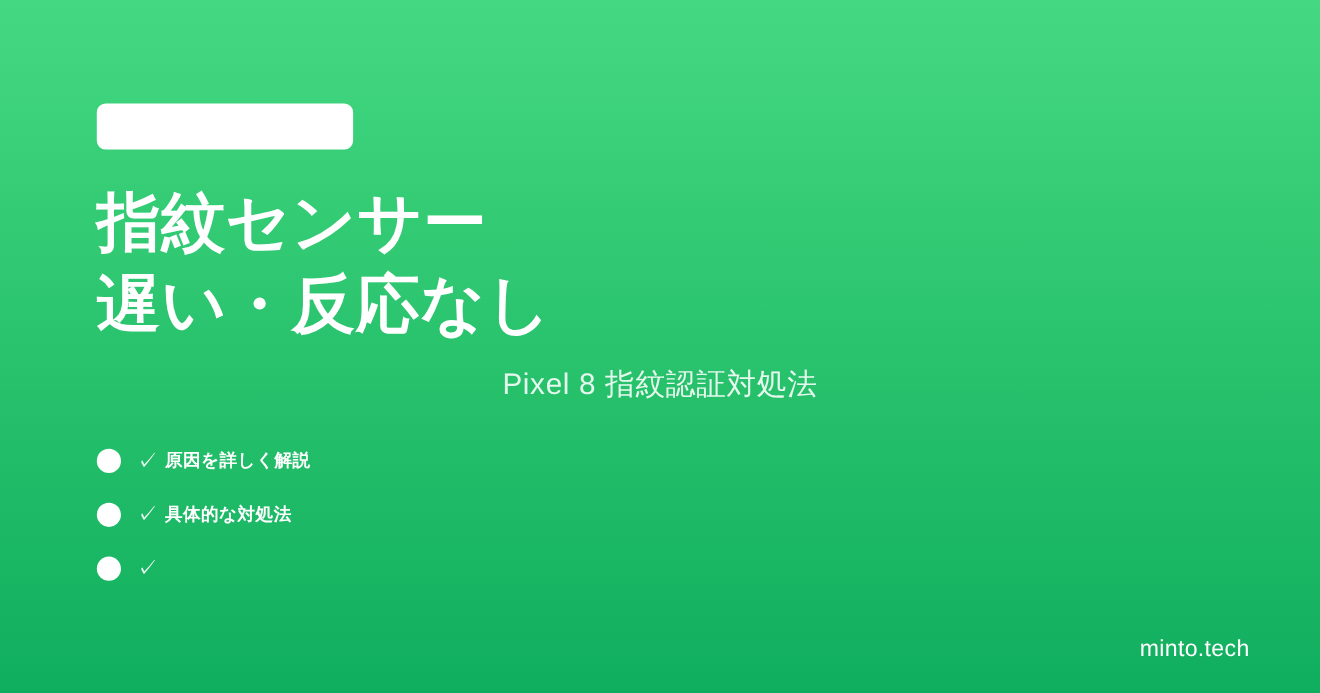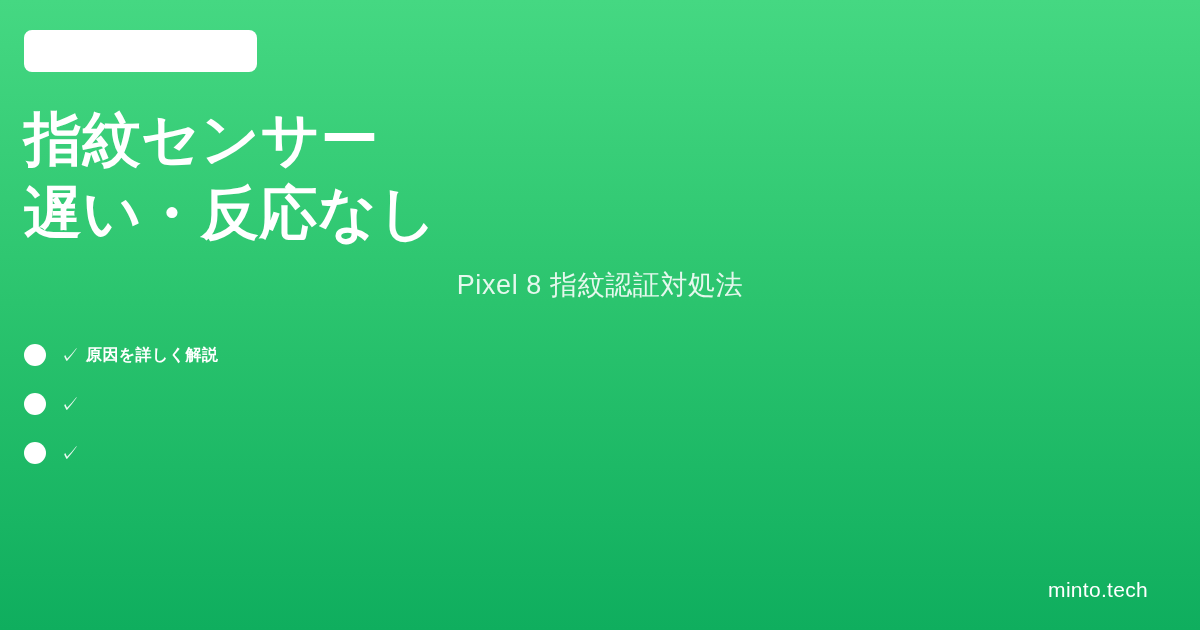--- a/index.html
+++ b/index.html
@@ -14,21 +14,21 @@
     font-family: "Liberation Sans", "DejaVu Sans", sans-serif;
     -webkit-font-smoothing: antialiased;
   }
 
   .card {
     position: relative;
     box-sizing: border-box;
     width: 1200px;
     height: 630px;
     background: linear-gradient(180deg, #45d882 0%, #2bc46e 48%, #0fae5e 100%);
-    padding: 24px;
+    padding: 88px;
     display: flex;
     flex-direction: column;
   }
 
   
   .badge {
     width: 233px;
     height: 42px;
     background: #ffffff;
     border-radius: 8px;
@@ -94,21 +94,21 @@
     color: #ffffff;
     font-size: 16px;
     font-weight: 700;
     letter-spacing: 0.4px;
     white-space: nowrap;
   }
 
   
   .footer {
     position: absolute;
-    right: 52px;
+    right: 64px;
     bottom: 28px;
     color: #ffffff;
     font-size: 21px;
     font-weight: 400;
     letter-spacing: 0.3px;
   }
 </style>
 </head>
 <body>
 
@@ -125,20 +125,21 @@
 
   <ul class="feature-list">
     <li class="feature-item">
       <span class="bullet-dot"></span>
       <span class="check-mark">✓</span>
       <span class="feature-label">原因を詳しく解説</span>
     </li>
     <li class="feature-item">
       <span class="bullet-dot"></span>
       <span class="check-mark">✓</span>
+      <span class="feature-label">具体的な対処法</span>
     </li>
     <li class="feature-item">
       <span class="bullet-dot"></span>
       <span class="check-mark">✓</span>
     </li>
   </ul>
 
   <div class="footer">minto.tech</div>
 
 </div>

